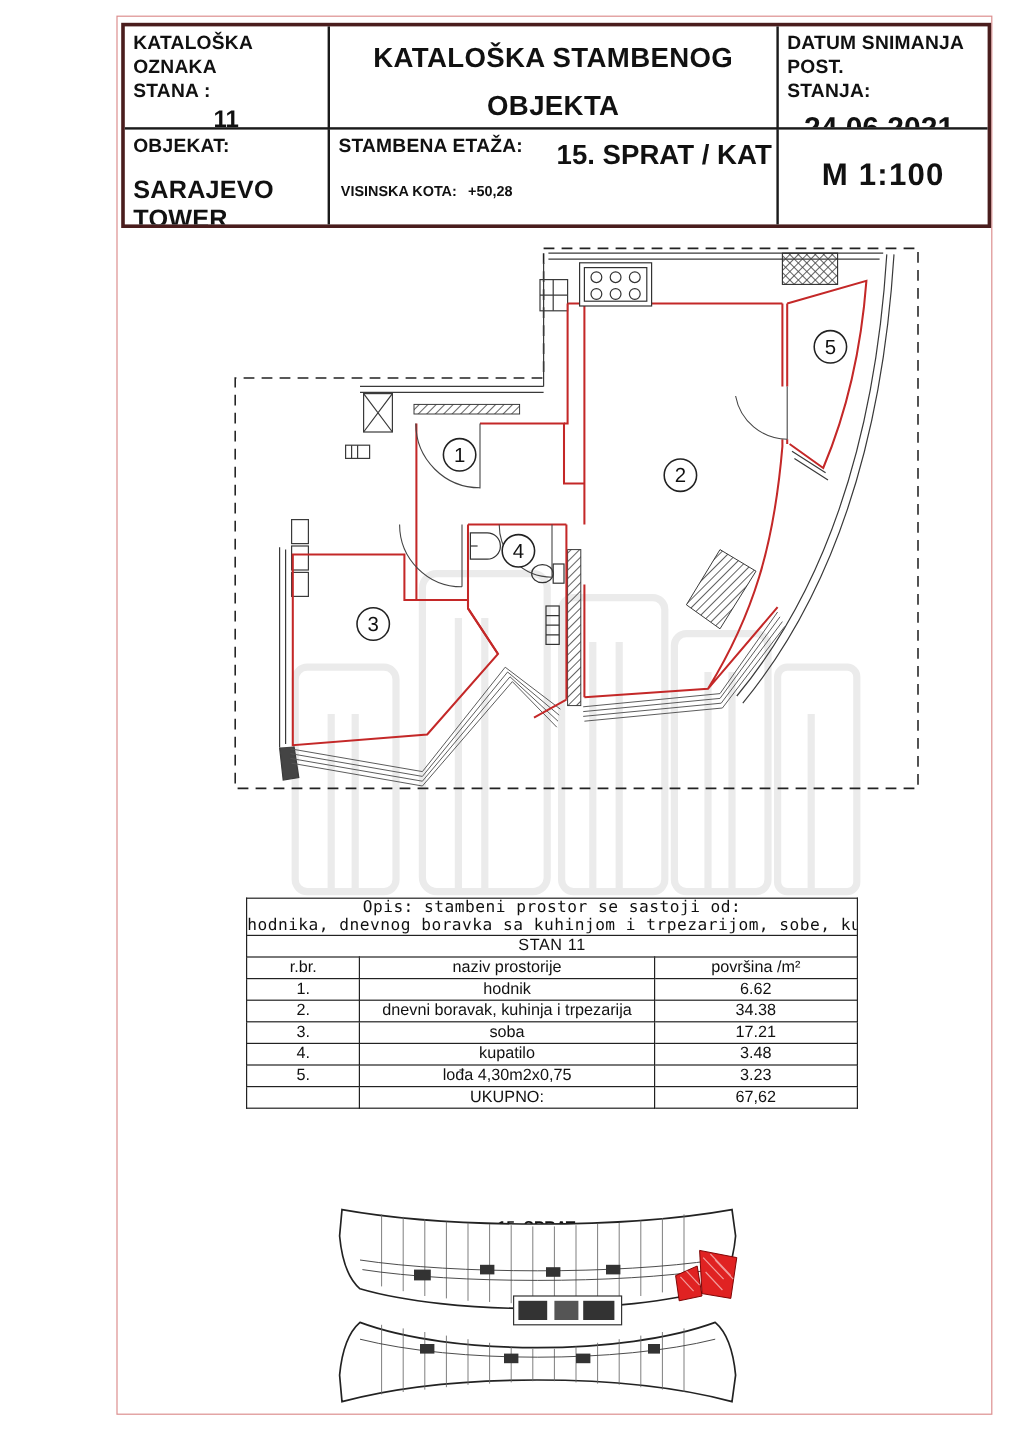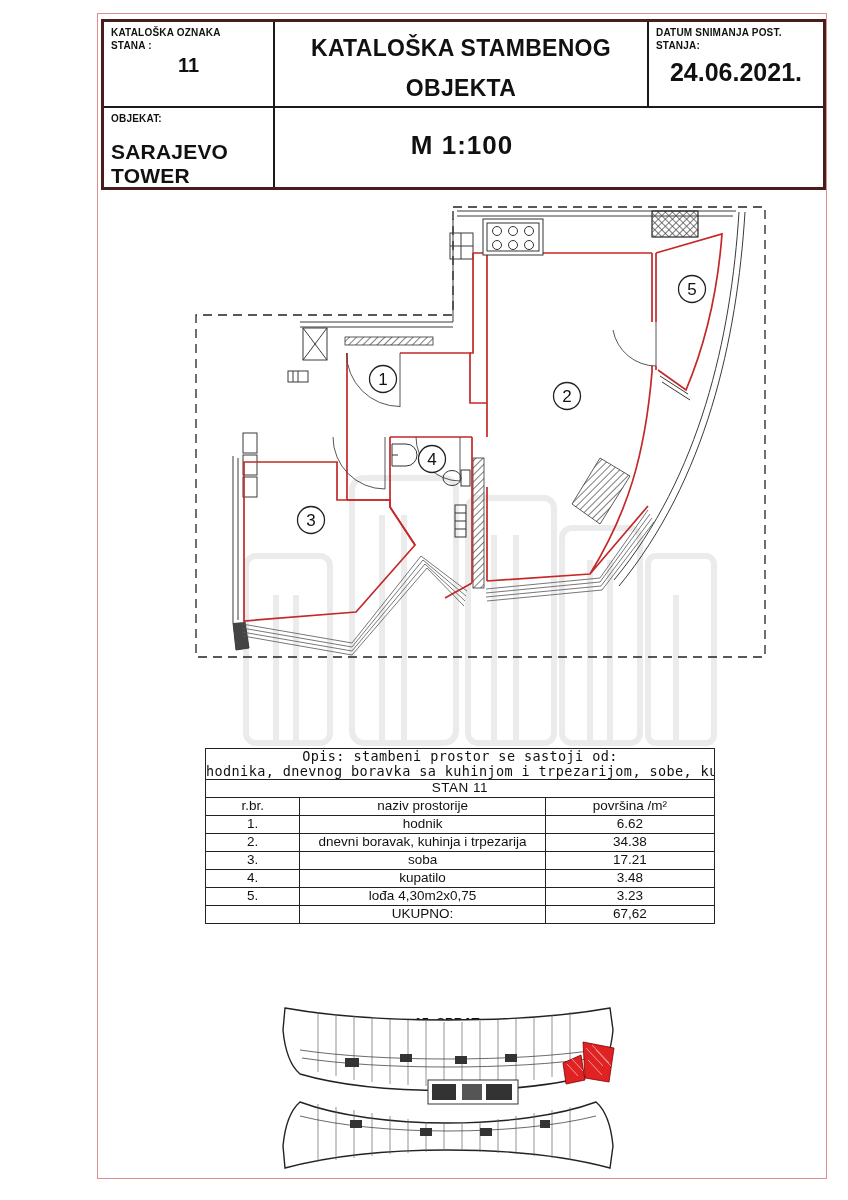--- a/index.html
+++ b/index.html
@@ -8,21 +8,21 @@
   .page-frame{position:absolute;left:97px;top:13px;width:730px;height:1166px;
         border:1.5px solid #dc8f8f;box-sizing:border-box;}
   
   .titleblock{position:absolute;left:101px;top:19px;width:725px;height:171px;
         border:3px solid #4a1d1d;box-sizing:border-box;display:grid;
         grid-template-columns:171px 374px auto;grid-template-rows:86px auto;background:#fff;z-index:3;}
   .tb-cell{border-right:2px solid #1a1a1a;border-bottom:2px solid #1a1a1a;
         box-sizing:border-box;position:relative;overflow:hidden;}
   .tb-cell.last-col{border-right:none;}
   .tb-cell.last-row{border-bottom:none;}
-  .tb-label{font-size:10px;font-weight:bold;line-height:1.25;padding:5px 0 0 7px;letter-spacing:.2px;}
+  .tb-label{font-size:16px;font-weight:bold;line-height:1.25;padding:5px 0 0 7px;letter-spacing:.2px;}
   .tb-big{font-weight:bold;text-align:center;}
   .apt-no{font-size:20px;margin-top:2px;}
   .doc-title{font-size:23px;font-weight:bold;text-align:center;line-height:40px;padding-top:6px;letter-spacing:.3px;}
   .date-val{font-size:25px;margin-top:6px;}
   .objekat-val{font-size:21px;font-weight:bold;padding:14px 0 0 7px;letter-spacing:.2px;}
   .floor-row{display:flex;align-items:flex-start;}
   .floor-val{font-size:23px;font-weight:bold;margin:8px 0 0 28px;white-space:nowrap;}
   .kota-line{font-size:12px;font-weight:bold;padding:9px 0 0 9px;}
   .kota-line span{margin-left:6px;}
   .scale-val{font-size:26px;font-weight:bold;text-align:center;margin-top:22px;letter-spacing:1px;}
@@ -242,20 +242,30 @@
       <div class="tb-label">
         <div>DATUM SNIMANJA POST.</div>
         <div>STANJA:</div>
       </div>
       <div class="tb-big date-val">24.06.2021.</div>
     </div>
     <div class="tb-cell last-row">
       <div class="tb-label">OBJEKAT:</div>
       <div class="objekat-val">SARAJEVO TOWER</div>
     </div>
+    <div class="tb-cell last-row">
+      <div class="floor-row">
+        <div class="tb-label">STAMBENA ETAŽA:</div>
+        <div class="floor-val">15. SPRAT / KAT</div>
+      </div>
+      <div class="kota-line">
+        <span style="margin-left:0">VISINSKA KOTA:</span>
+        <span>+50,28</span>
+      </div>
+    </div>
     <div class="tb-cell last-row last-col">
       <div class="scale-val">M 1:100</div>
     </div>
   </div>
 
   <div class="area-wrap">
     <table class="area">
       <colgroup>
           <col style="width:92px">
           <col style="width:239px">

